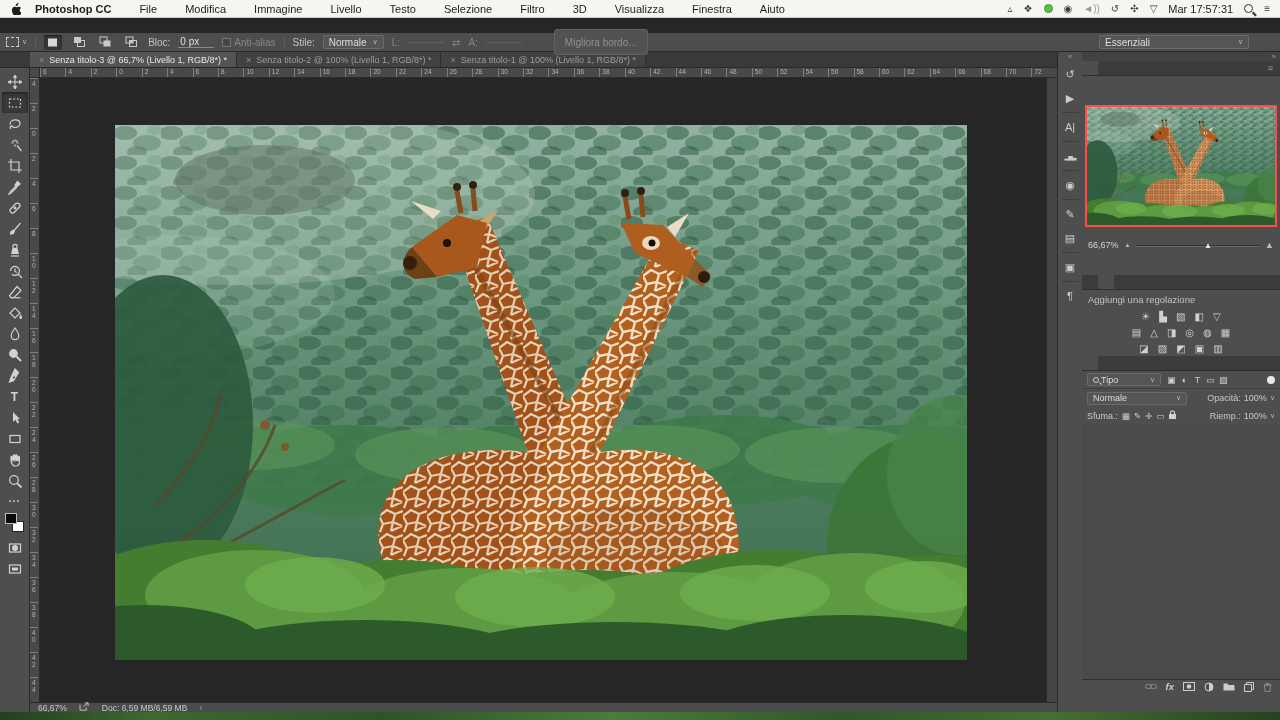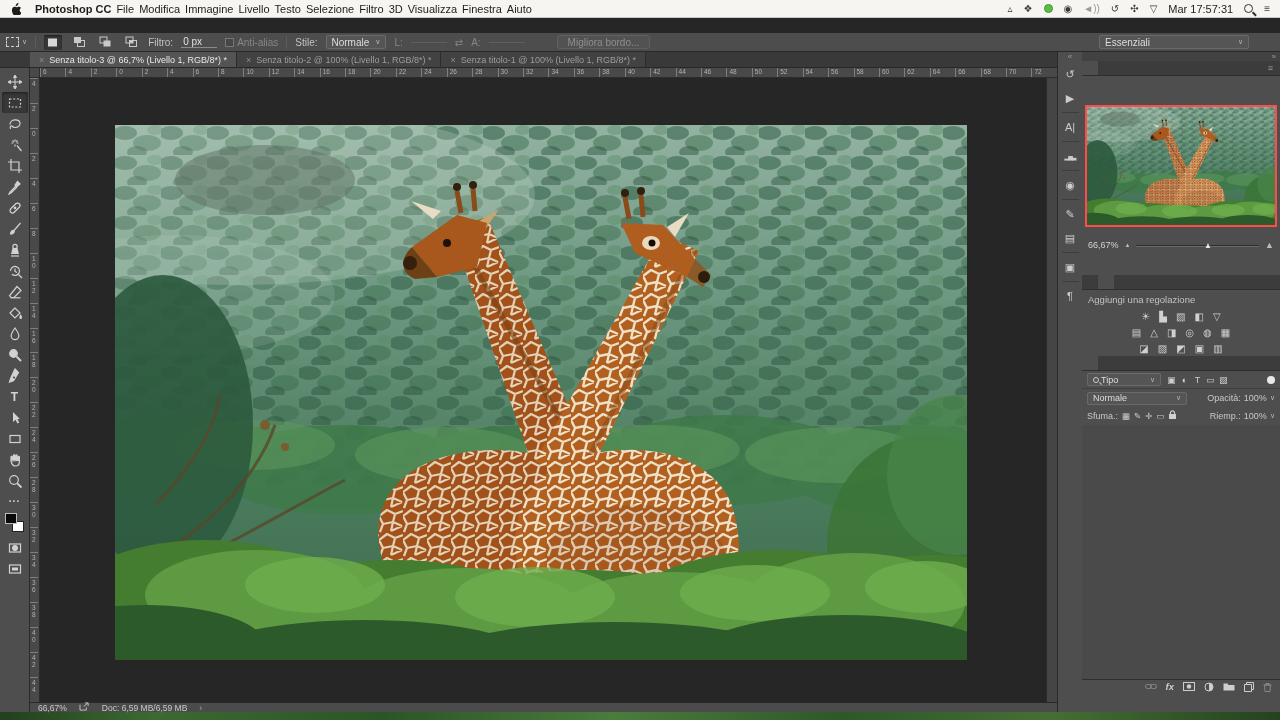--- a/index.html
+++ b/index.html
@@ -2,21 +2,21 @@
 <html><head>
 <meta charset="utf-8">
 <style>
   *{margin:0;padding:0;box-sizing:border-box}
   body{background:#111;font-family:"Liberation Sans",sans-serif;-webkit-font-smoothing:antialiased}
   #root{position:relative;width:1280px;height:720px;background:#262626;overflow:hidden}
 
   
   .menubar{position:absolute;top:0;left:0;width:1280px;height:18px;background:#f6f5f2;border-bottom:1px solid #c9c9c9;display:flex;align-items:center;padding:0 10px;font-size:11px;color:#1d1d1d;z-index:30}
   .menubar .apple{margin-right:4px;display:flex;align-items:center}
-  .menus{display:flex;gap:5px;margin-left:10px}
+  .menus{display:flex;gap:28px;margin-left:10px}
   .menus span{white-space:nowrap;cursor:default}
   .menus span:first-child{font-weight:bold}
   .mb-right{margin-left:auto;display:flex;align-items:center;gap:11px;font-size:10px;color:#333}
   .mb-right .ic{font-size:10px;color:#3a3a3a}
   .mb-right .dot{width:9px;height:9px;border-radius:50%;background:#5cbf43;border:1px solid #3f9430}
   .mb-right .clock{font-size:11px;color:#1d1d1d}
   .spot{width:9px;height:9px;border:1.4px solid #333;border-radius:50%;position:relative;display:inline-block}
   .spot::after{content:"";position:absolute;width:5px;height:1.6px;background:#333;transform:rotate(45deg);left:7px;top:8px}
 
   
@@ -32,21 +32,21 @@
   .tool-thumb{display:flex;align-items:center;gap:3px;color:#d0d0d0}
   .dashedbox{width:13px;height:10px;border:1px dashed #cfcfcf;display:inline-block}
   .caret{font-size:7px;color:#b5b5b5}
   .modebtn{width:18px;height:15px;display:flex;align-items:center;justify-content:center;border-radius:2px}
   .modebtn.selected{background:#373737;box-shadow:inset 0 1px 2px rgba(0,0,0,.5)}
   .field{border-bottom:1px solid #8a8a8a;min-width:36px;padding:0 2px;color:#e0e0e0}
   .dim{color:#868686}
   .field.dim{border-bottom-color:#5f5f5f}
   .checkbox{width:9px;height:9px;border:1px solid #777;background:#464646;display:inline-block;vertical-align:-1px;margin-right:3px}
   .sel{background:#555;border:1px solid #6a6a6a;border-radius:2px;height:14px;display:inline-flex;align-items:center;gap:6px;padding:0 5px;color:#dedede}
-  .btn-dim{border:1px solid #616161;border-radius:3px;height:14px;padding:0 10px;color:#8f8f8f;background:#525252;display:flex;align-items:center}
+  .btn-dim{border:1px solid #616161;border-radius:3px;height:14px;padding:12px 10px;color:#8f8f8f;background:#525252;display:flex;align-items:center}
   .workspace{position:absolute;right:31px;top:2px;width:150px;justify-content:space-between}
 
   
   .tabbar{position:absolute;top:52px;left:0;width:1057px;height:16px;background:#393939;border-bottom:1px solid #282828;display:flex;padding-left:30px;z-index:27}
   .doctab{display:flex;align-items:center;gap:5px;padding:0 9px;font-size:9px;color:#9d9d9d;background:#424242;border-right:1px solid #2d2d2d;white-space:nowrap}
   .doctab.active{background:#545454;color:#e8e8e8}
   .doctab .x{font-size:9px;color:#8f8f8f}
 
   
   .rcorner{position:absolute;top:68px;left:30px;width:10px;height:10px;background:#494949;border-right:1px solid #2c2c2c;border-bottom:1px solid #2c2c2c}
@@ -299,21 +299,21 @@
           <rect x="4.5" y="4.5" width="7" height="6" fill="#c9c9c9"></rect>
         </svg>
       </span>
     <span class="modebtn">
       <svg width="13" height="12">
           <rect x="1" y="1" width="7" height="6" fill="none" stroke="#c9c9c9"></rect>
           <rect x="4.5" y="4.5" width="7" height="6" fill="none" stroke="#c9c9c9"></rect>
           <rect x="4.5" y="4.5" width="3.5" height="2.5" fill="#c9c9c9"></rect>
         </svg>
       </span>
-    <span>Filtro:</span>
+    <span>Bloc:</span>
     <span class="field">0 px</span>
     <span class="dim"><span class="checkbox"></span><span>Anti-alias</span></span>
     <span class="vsep"></span>
     <span>Stile:</span>
     <span class="sel">
         <span>Normale</span>
         <span class="caret">∨</span>
       </span>
     <span class="dim">L:</span>
     <span class="field dim"></span>

